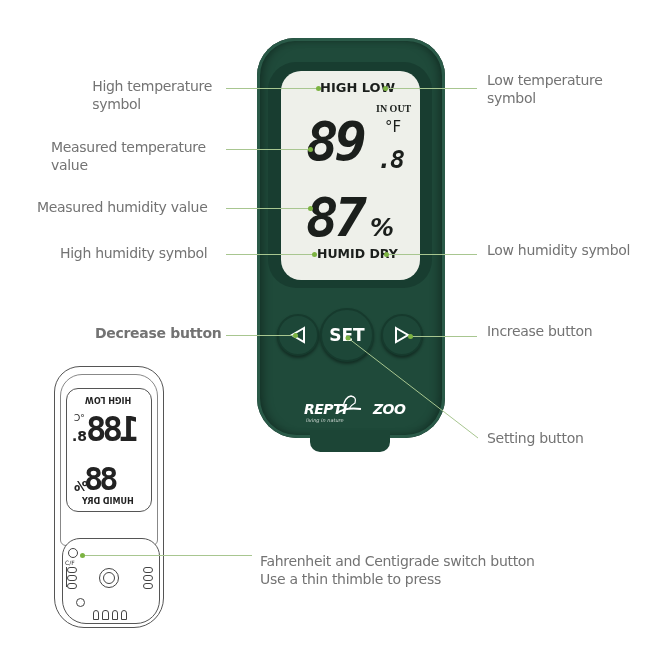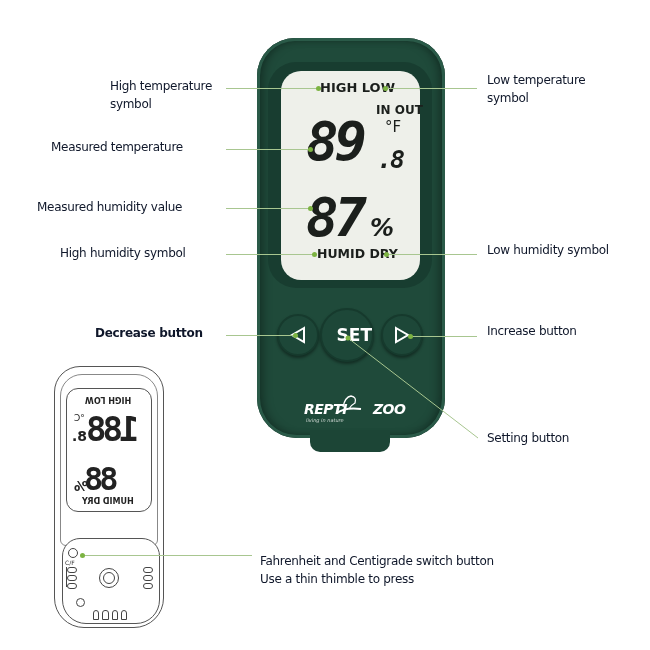--- a/index.html
+++ b/index.html
@@ -1,17 +1,17 @@
 <!DOCTYPE html>
 <html><head>
 <meta charset="utf-8">
 <style>
   html, body { margin:0; padding:0; background:#ffffff; }
   body { width:650px; height:650px; position:relative; overflow:hidden; font-family:"DejaVu Sans", sans-serif; }
-  .label { position:absolute; color:#0f172a; font-size:12px; line-height:18px; letter-spacing:-0.3px; }
+  .label { position:absolute; color:#737373; font-size:14px; line-height:18px; letter-spacing:-0.3px; }
   .label.right-align { text-align:right; }
   .line { position:absolute; height:1px; background:#a8c690; transform-origin:0 0; }
   .dot { position:absolute; width:5px; height:5px; border-radius:50%; background:#7cb342; }
 
   
   .device { position:absolute; left:257px; top:38px; width:188px; height:400px; background:#1f4a3a;
             border-radius:38px 38px 40px 40px; box-shadow: inset 0 0 0 3px #2a5a48, inset 6px 0 10px rgba(0,0,0,0.35), inset -6px 0 10px rgba(0,0,0,0.35); }
   .device-foot { position:absolute; left:310px; top:430px; width:80px; height:22px; background:#1c4536; border-radius:0 0 10px 10px; }
   .bezel { position:absolute; left:268px; top:62px; width:164px; height:226px; background:#183d30; border-radius:28px; }
   .lcd { position:absolute; left:281px; top:71px; width:139px; height:209px; background:#eef0ea; border-radius:20px; }
@@ -30,37 +30,37 @@
 </style>
 </head>
 <body>
 
 <div class="device"></div>
 <div class="device-foot"></div>
 <div class="bezel"></div>
 <div class="lcd"></div>
 
 <div class="lcd-text" style="left:320px; top:80px; font-size:13px;">HIGH LOW</div>
-<div class="lcd-text" style="left:376px; top:103px; font-size:12px;">IN OUT</div>
+<div class="lcd-text" style="left:376px; top:103px; font-size:10px;font-family:Liberation Serif, serif;">IN OUT</div>
 
 <div class="seg" style="left:306px; top:112px; font-size:54px; line-height:60px;">89</div>
 <div class="lcd-text" style="left:385px; top:118px; font-size:15px; font-weight:normal;">°F</div>
 <div class="seg" style="left:377px; top:145px; font-size:25px; letter-spacing:-2px;">.8</div>
 
 <div class="seg" style="left:306px; top:188px; font-size:54px; line-height:60px;">87</div>
 <div class="lcd-text" style="left:370px; top:214px; font-size:24px; font-style:italic;">%</div>
 
 <div class="lcd-text" style="left:317px; top:246px; font-size:12.5px;">HUMID DRY</div>
 
 <div class="btn btn-side" style="left:277px; top:314px;">
   <svg width="16" height="18" viewBox="0 0 16 18">
     <polygon points="14,2 2,9 14,16" fill="none" stroke="#fff" stroke-width="2"></polygon>
   </svg>
 </div>
-<div class="btn btn-set" style="left:320px; top:308px;justify-content:flex-end;">
+<div class="btn btn-set" style="left:320px; top:308px;">
   <span>SET</span>
 </div>
 <div class="btn btn-side" style="left:381px; top:314px;">
   <svg width="16" height="18" viewBox="0 0 16 18">
     <polygon points="2,2 14,9 2,16" fill="none" stroke="#fff" stroke-width="2"></polygon>
   </svg>
 </div>
 
 <div class="logo">
   <span>REPTI</span><span style="display:inline-block;width:26px;"></span><span>ZOO</span>
@@ -108,20 +108,21 @@
 
 <div class="label right-align" style="right:438px; top:77px;">
   <div>High temperature</div>
   <div style="text-align:left;">symbol</div>
 </div>
 <div class="line" style="left:226px; top:88px; width:92px;"></div>
 <div class="dot" style="left:316px; top:86px;"></div>
 
 <div class="label" style="left:51px; top:138px;">
   <div>Measured temperature</div>
+  <div>value</div>
 </div>
 <div class="line" style="left:226px; top:149px; width:84px;"></div>
 <div class="dot" style="left:308px; top:147px;"></div>
 
 <div class="label" style="left:37px; top:198px;">Measured humidity value</div>
 <div class="line" style="left:226px; top:208px; width:84px;"></div>
 <div class="dot" style="left:308px; top:206px;"></div>
 
 <div class="label" style="left:60px; top:244px;">High humidity symbol</div>
 <div class="line" style="left:226px; top:254px; width:88px;"></div>

